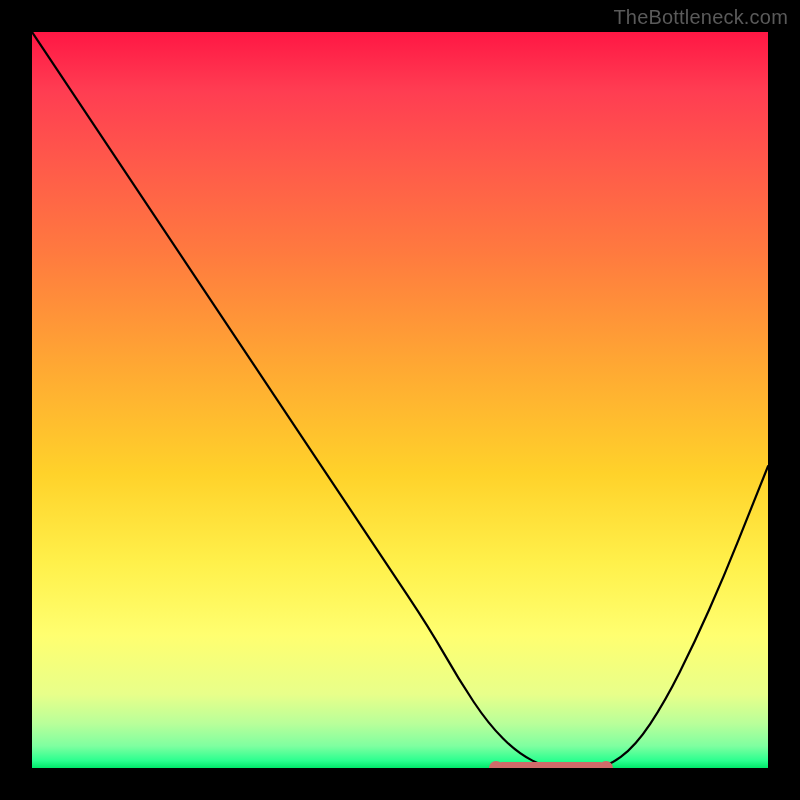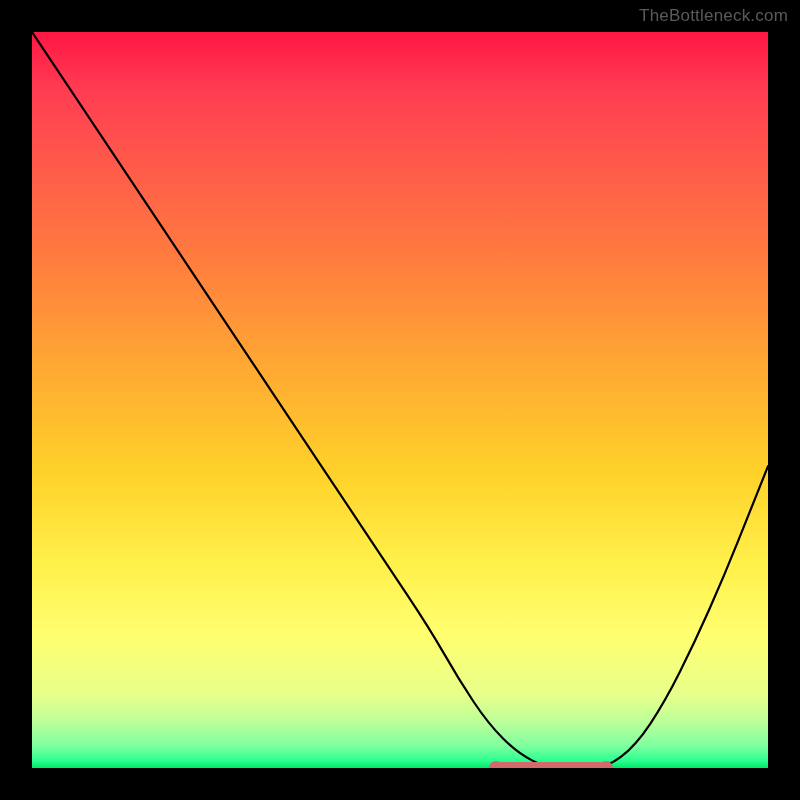--- a/index.html
+++ b/index.html
@@ -8,21 +8,21 @@
     height: 800px;
     background: #000;
     position: relative;
     font-family: Arial, sans-serif;
   }
   .watermark {
     position: absolute;
     top: 6px;
     right: 12px;
     color: #5a5a5a;
-    font-size: 17px;
+    font-size: 20px;
     font-weight: 500;
     z-index: 20;
     letter-spacing: 0.2px;
   }
   .plot-area {
     position: absolute;
     left: 32px;
     top: 32px;
     width: 736px;
     height: 736px;

